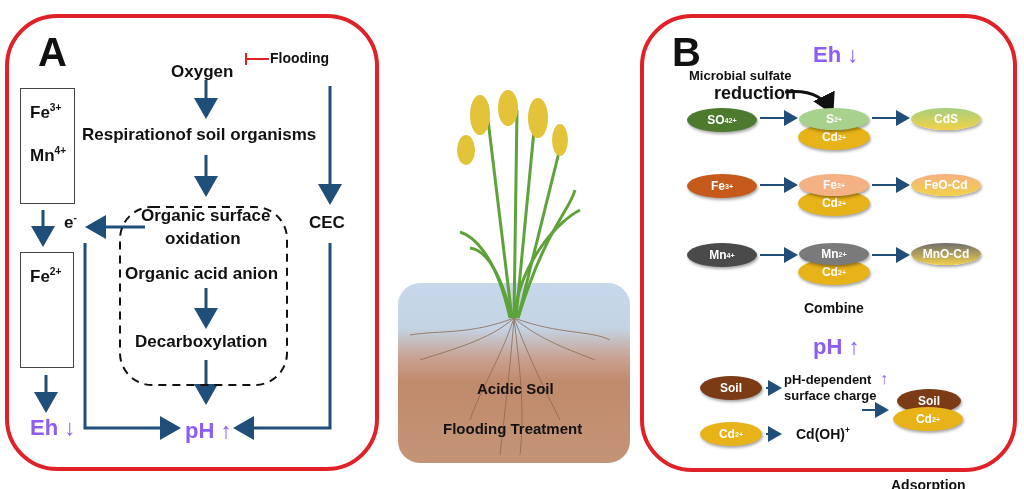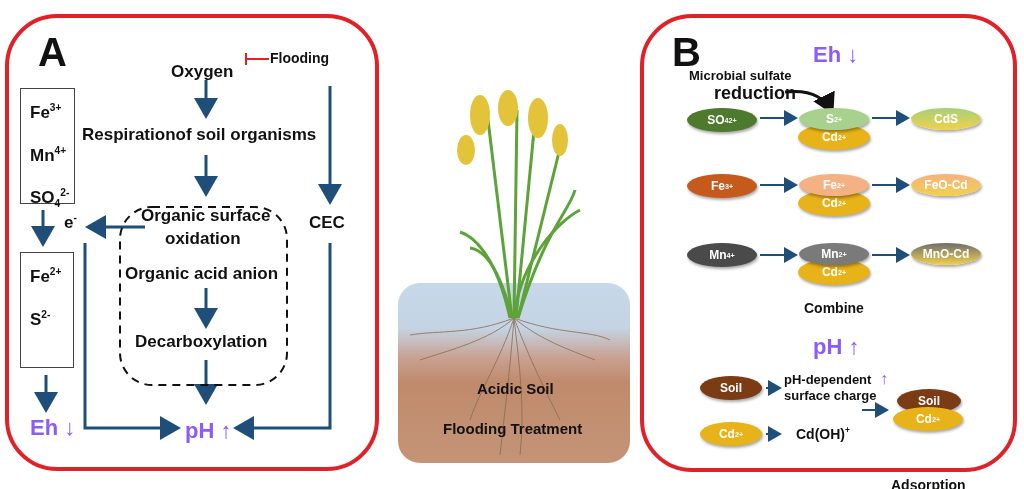--- a/index.html
+++ b/index.html
@@ -32,25 +32,23 @@
 <div class="t" style="left:141px;top:206px;font-size:17px;">Organic surface</div>
 <div class="t" style="left:165px;top:229px;font-size:17px;">oxidation</div>
 <div class="t" style="left:125px;top:264px;font-size:17px;">Organic acid anion</div>
 <div class="t" style="left:135px;top:332px;font-size:17px;">Decarboxylation</div>
 <div class="t" style="left:309px;top:213px;font-size:17px;">CEC</div>
 <div class="t" style="left:64px;top:212px;font-size:17px;"><span>e</span><sup>-</sup></div>
 
 <div class="box" style="left:20px;top:88px;width:53px;height:114px;">
   <div class="t"><span>Fe</span><sup>3+</sup></div>
   <div class="t"><span>Mn</span><sup>4+</sup></div>
-  <div class="t"><span>SO</span><sub>4</sub><sup>2-</sup></div>
 </div>
 <div class="box" style="left:20px;top:252px;width:52px;height:114px;">
   <div class="t"><span>Fe</span><sup>2+</sup></div>
-  <div class="t"><span>S</span><sup>2-</sup></div>
 </div>
 
 <div class="t red" style="left:30px;top:415px;font-size:22px;"><span>Eh</span> <span>↓</span></div>
 <div class="t red" style="left:185px;top:418px;font-size:22px;"><span>pH</span> <span>↑</span></div>
 
 <svg class="ov" width="1024" height="489">
   <defs>
     <marker id="ab" markerWidth="8" markerHeight="8" refX="6" refY="4" orient="auto">
         <path d="M0,0 L7,4 L0,8 z" fill="#1f4e79"></path>
       </marker>

